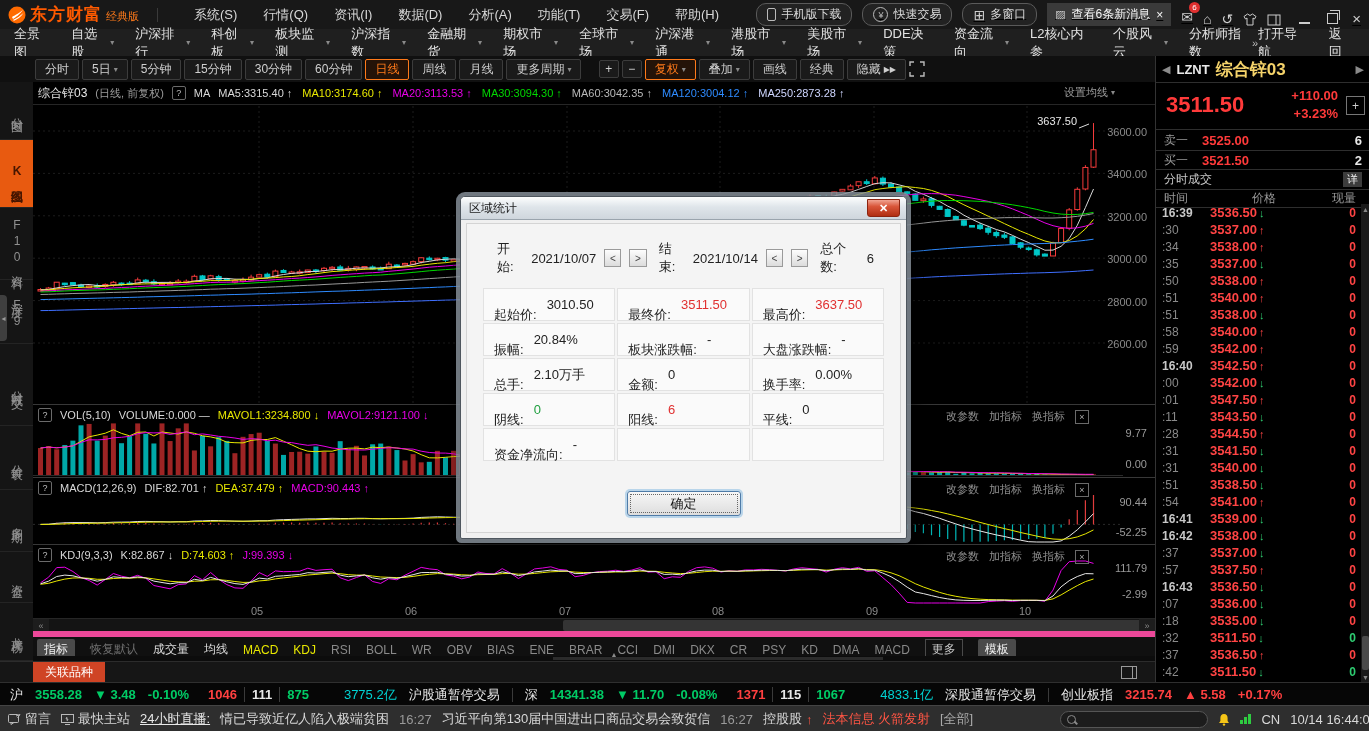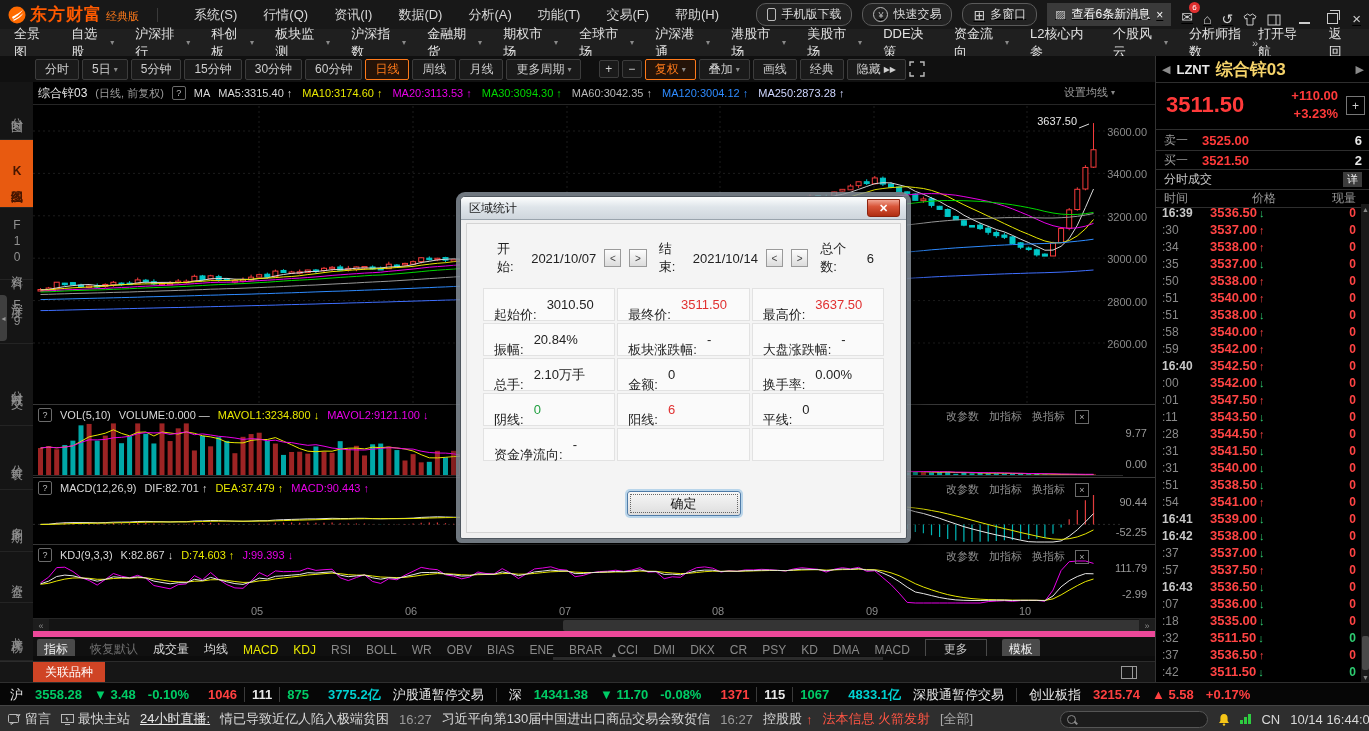--- a/index.html
+++ b/index.html
@@ -82,21 +82,21 @@
     display:flex;align-items:center;justify-content:center;background:#1d1d1d;}
   .hs-thumb{position:absolute;left:530px;top:1px;width:578px;height:11px;background:#343434;border-radius:2px;}
   
   .indbar{position:absolute;left:33px;top:631px;width:1122px;height:25px;background:#101010;
     display:flex;align-items:center;gap:15px;padding-left:4px;border-top:6px solid #ec4899;}
   .ib{font-size:12px;color:#8a8a8a;}
   .ib-btn{background:#4a4a4a;color:#f0f0f0;padding:2px 7px;border-radius:2px;}
   .ib-dim{color:#6f6f6f;}
   .ib-lit{color:#dcdcdc;}
   .ib-yel{color:#e8e800;}
-  .ib-box{border:1px solid #4a4a4a;padding:1px 18px;color:#c8c8c8;}
+  .ib-box{border:1px solid #4a4a4a;padding:1px 6px;color:#c8c8c8;}
   .miniscroll{position:absolute;left:33px;top:656px;width:1122px;height:5px;background:#0c0c0c;}
   .mini-track{position:absolute;left:520px;top:1px;width:330px;height:3px;background:#2b2b2b;}
   .mini-grip{position:absolute;left:556px;top:-5px;width:50px;text-align:center;color:#8a8a8a;font-size:7px;}
   
   .related-row{position:absolute;left:0;top:661px;width:1155px;height:21px;background:#161616;
     border-top:1px solid #2c2c2c;display:flex;align-items:center;}
   .rel-tab{background:#cf4425;color:#fff;font-size:12px;height:21px;display:flex;align-items:center;
     padding:0 12px;margin-left:33px;}
   .rel-icon{margin-left:auto;margin-right:18px;width:14px;height:11px;border:1px solid #9a9a9a;position:relative;}
   .rel-icon:before{content:"";position:absolute;right:3px;top:0;bottom:0;width:1px;background:#9a9a9a;}
@@ -134,21 +134,21 @@
   .tv{margin-left:auto;font-weight:bold;}
   .tv.r{color:#ff4444;} .tv.g{color:#2ecc71;}
   .rp-scroll{position:absolute;right:0;top:148px;width:9px;bottom:0;background:#1a1a1a;}
   .rp-scroll .a{position:absolute;left:0;width:9px;color:#888;font-size:7px;text-align:center;}
   .rp-thumb{position:absolute;left:1px;bottom:12px;width:7px;height:34px;background:#4a4a4a;border-radius:2px;}
   
   .market-bar{position:absolute;left:0;top:682px;width:1369px;height:23px;background:#060606;
     border-top:1px solid #2f2f2f;display:flex;align-items:center;gap:12px;padding-left:10px;
     font-size:13px;white-space:nowrap;}
   .mb-w{color:#e8e8e8;} .mb-g{color:#00cc66;font-weight:bold;} .mb-r{color:#ff4040;font-weight:bold;}
-  .mb-c{color:#00d2d2;font-weight:bold;} .mb-f{color:#e8e8e8;font-weight:bold;}
+  .mb-c{color:#00d2d2;font-weight:normal;margin-left:16px;} .mb-f{color:#e8e8e8;font-weight:bold;}
   .mb-counts{display:flex;align-items:center;}
   .mb-counts span{padding:0 7px;}
   .mb-counts span + span{border-left:1px solid #3a3a3a;}
   .mb-sep{width:1px;height:14px;background:#3a3a3a;}
   
   .bottom-bar{position:absolute;left:0;top:705px;width:1369px;height:26px;background:#2e2e2e;
     border-top:1px solid #444;display:flex;align-items:center;gap:10px;padding:0 8px;
     font-size:13px;white-space:nowrap;color:#d8d8d8;}
   .bb-item{display:flex;align-items:center;gap:4px;}
   .bb-live{text-decoration:underline;color:#e8e8e8;}

